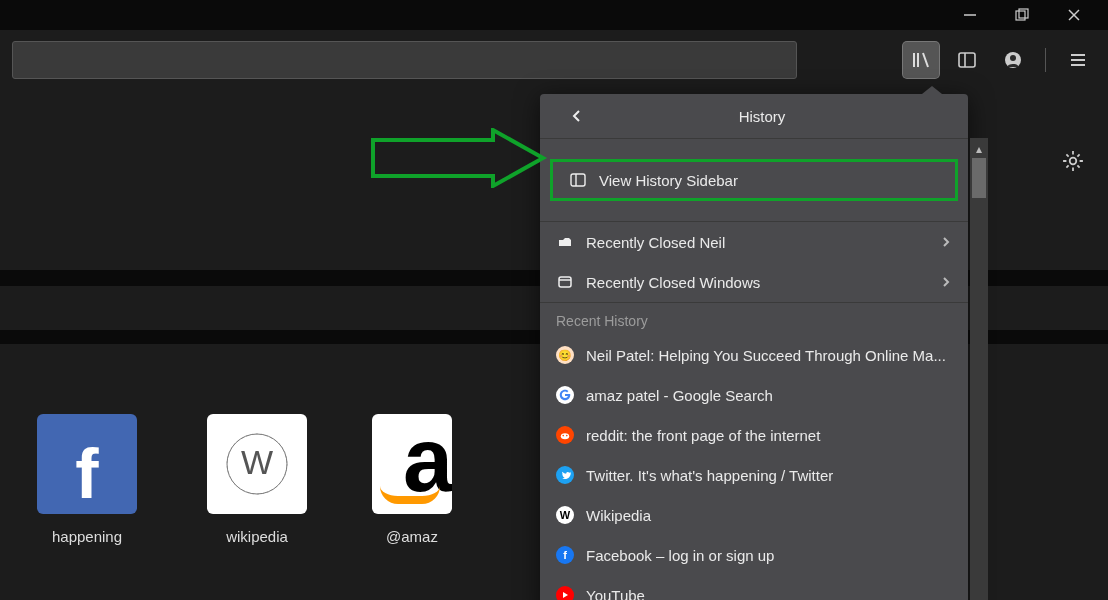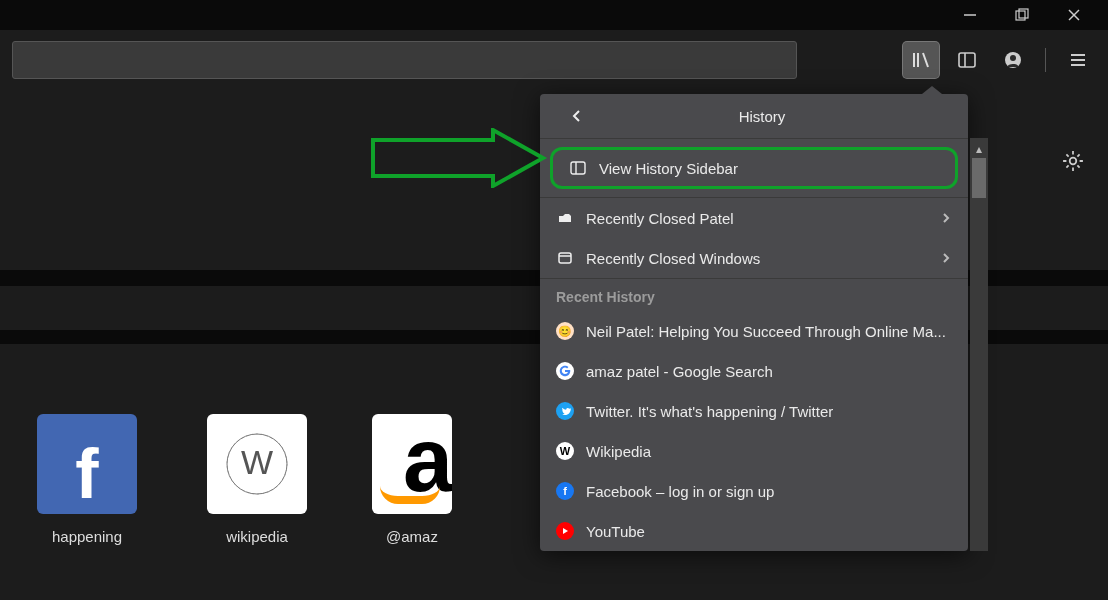--- a/index.html
+++ b/index.html
@@ -43,22 +43,22 @@
   .popup { position: absolute; top: 94px; left: 540px; width: 428px; background: #4a4a4d; border-radius: 4px; box-shadow: 0 4px 24px rgba(0,0,0,.6); z-index: 50; font-size: 15px; color: #eaeaea; }
   .popup-arrow { position: absolute; top: -8px; right: 26px; width: 0; height: 0; border-left: 10px solid transparent; border-right: 10px solid transparent; border-bottom: 8px solid #4a4a4d; }
   .popup-header { display: flex; align-items: center; height: 44px; position: relative; margin-left: 16px; }
   .popup-back { width: 40px; display: flex; justify-content: flex-start; padding-left: 14px; cursor: pointer; }
   .popup-title { position: absolute; left: 0; right: 0; text-align: center; font-weight: 500; pointer-events: none; }
   .popup-sep { height: 1px; background: #3a3a3a; }
   .popup-row { display: flex; align-items: center; gap: 12px; height: 40px; padding: 0 16px; cursor: pointer; }
   .popup-row .licon { width: 18px; display: flex; justify-content: center; }
   .popup-row .lbl { flex: 1; white-space: nowrap; overflow: hidden; text-overflow: ellipsis; }
   .chev { color: #aaa; }
-  .popup-subhead { padding: 10px 16px 6px 16px; color: #9c9c9c; font-size: 14px; font-weight: bold; }
-  .highlight { border: 3px solid #0fa22a; margin: 8px 10px; border-radius: 12px; }
+  .popup-subhead { padding: 10px 16px 6px 16px; color: #9c9c9c; font-size: 14px; }
+  .highlight { border: 3px solid #0fa22a; margin: 20px 10px; border-radius: 0; }
   .highlight .popup-row { height: 36px; }
   .scrollbar { position: absolute; top: 44px; right: -20px; bottom: 0; width: 18px; background: #3a3a3a; display: flex; flex-direction: column; align-items: center; }
   .scroll-up { margin-top: 4px; color: #bbb; font-size: 12px; }
   .thumb { width: 14px; flex: 0 0 40px; background: #6a6a6a; margin-top: 2px; }
 
   .favicon { width: 18px; height: 18px; border-radius: 50%; display: flex; align-items: center; justify-content: center; font-size: 11px; font-weight: bold; }
   .fi-face { background: #ffe0c4; }
   .fi-g { background: #fff; }
   .fi-reddit { background: #ff4500; }
   .fi-tw { background: #1da1f2; }
@@ -191,21 +191,21 @@
 
 
   <div class="popup-sep"></div>
 
   <div class="popup-row">
     <span class="licon">
       <svg width="16" height="16" viewBox="0 0 16 16">
           <path d="M2 12h12v-6l-2-2h-4l-2 2H2z" fill="#eee"></path>
         </svg>
     </span>
-    <span class="lbl">Recently Closed Patel</span>
+    <span class="lbl">Recently Closed Neil</span>
     <span class="chev">
       <svg width="12" height="12" viewBox="0 0 12 12">
           <path d="M4 2l4 4-4 4" fill="none" stroke="#bbb" stroke-width="2"></path>
         </svg>
     </span>
   </div>
 
   <div class="popup-row">
     <span class="licon">
       <svg width="16" height="16" viewBox="0 0 16 16">
@@ -236,20 +236,32 @@
         <span class="favicon fi-g">
       <svg width="14" height="14" viewBox="0 0 24 24">
             <path d="M21 12c0-.7-.06-1.2-.18-1.8H12v3.5h5c-.2 1.2-1.5 3.5-5 3.5-3 0-5.5-2.5-5.5-5.5S9 6.2 12 6.2c1.7 0 2.9.7 3.5 1.3l2.4-2.3C16.3 3.7 14.3 3 12 3 7 3 3 7 3 12s4 9 9 9c5.2 0 9-3.7 9-9z" fill="#4285f4"></path>
           </svg>
     </span>
       </span>
     <span class="lbl">amaz patel - Google Search</span>
   </div>
   <div class="popup-row">
     <span class="licon">
+        <span class="favicon fi-reddit">
+      <svg width="12" height="12" viewBox="0 0 20 20">
+            <ellipse cx="10" cy="12" rx="7" ry="5" fill="#fff"></ellipse>
+            <circle cx="7" cy="11" r="1.3" fill="#ff4500"></circle>
+            <circle cx="13" cy="11" r="1.3" fill="#ff4500"></circle>
+          </svg>
+    </span>
+      </span>
+    <span class="lbl">reddit: the front page of the internet</span>
+  </div>
+  <div class="popup-row">
+    <span class="licon">
         <span class="favicon fi-tw">
       <svg width="11" height="11" viewBox="0 0 24 24">
             <path d="M22 5.9c-.7.3-1.5.5-2.3.6.8-.5 1.5-1.3 1.8-2.2-.8.5-1.7.8-2.6 1-1.5-1.6-4-1.1-5 .8-.4.7-.5 1.5-.3 2.3-3.3-.2-6.3-1.8-8.3-4.4-1.1 1.9-.5 4.3 1.3 5.5-.6 0-1.3-.2-1.8-.5 0 2 1.4 3.7 3.3 4.1-.6.2-1.2.2-1.9.1.5 1.7 2.1 2.8 3.9 2.9-1.7 1.3-3.9 1.9-6 1.6 2 1.3 4.4 2 6.8 2 8.2 0 12.8-7 12.5-13.2.9-.6 1.6-1.4 2.2-2.3z" fill="#fff"></path>
           </svg>
     </span>
       </span>
     <span class="lbl">Twitter. It's what's happening / Twitter</span>
   </div>
   <div class="popup-row">
     <span class="licon">

